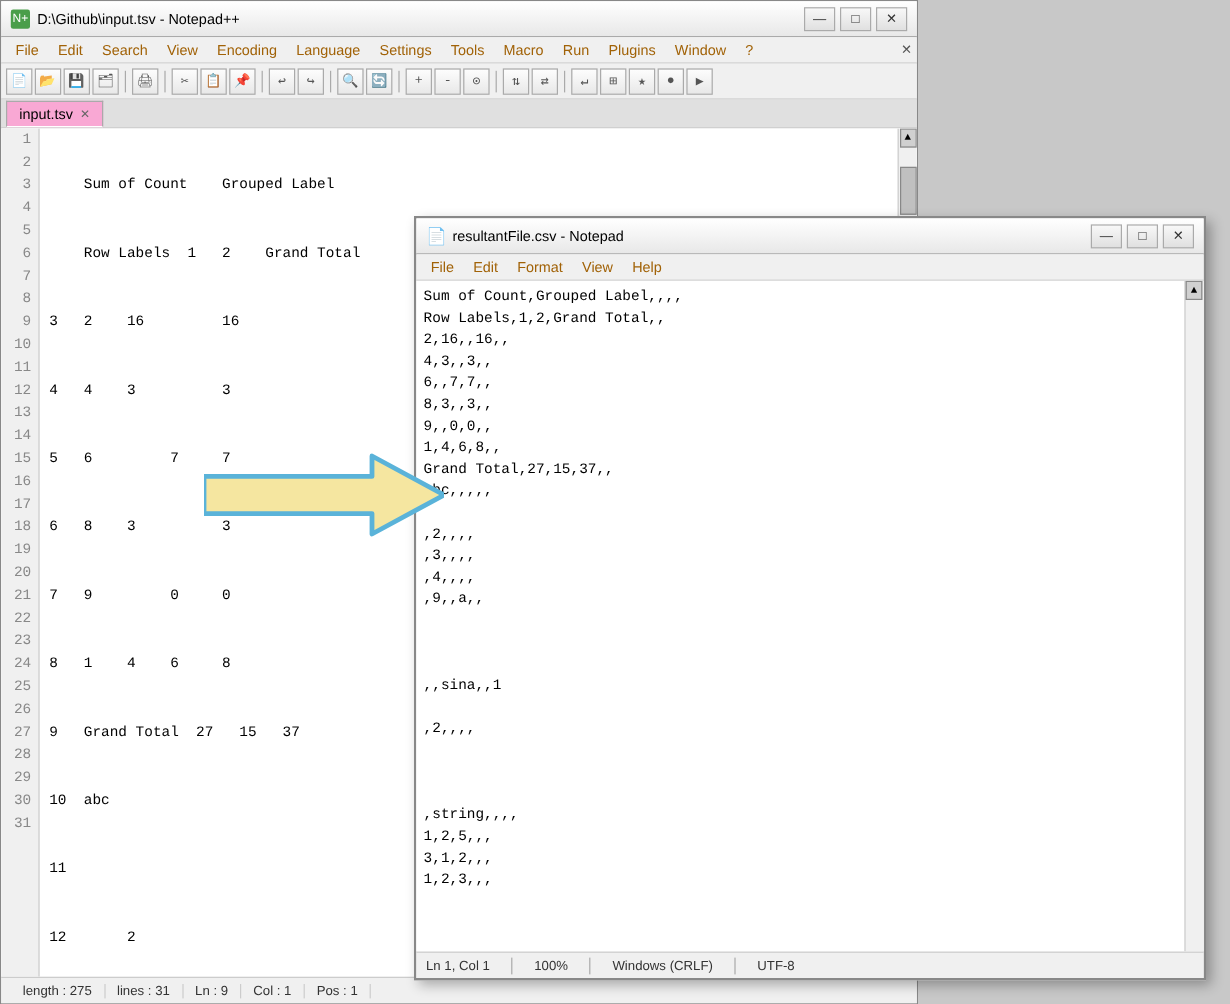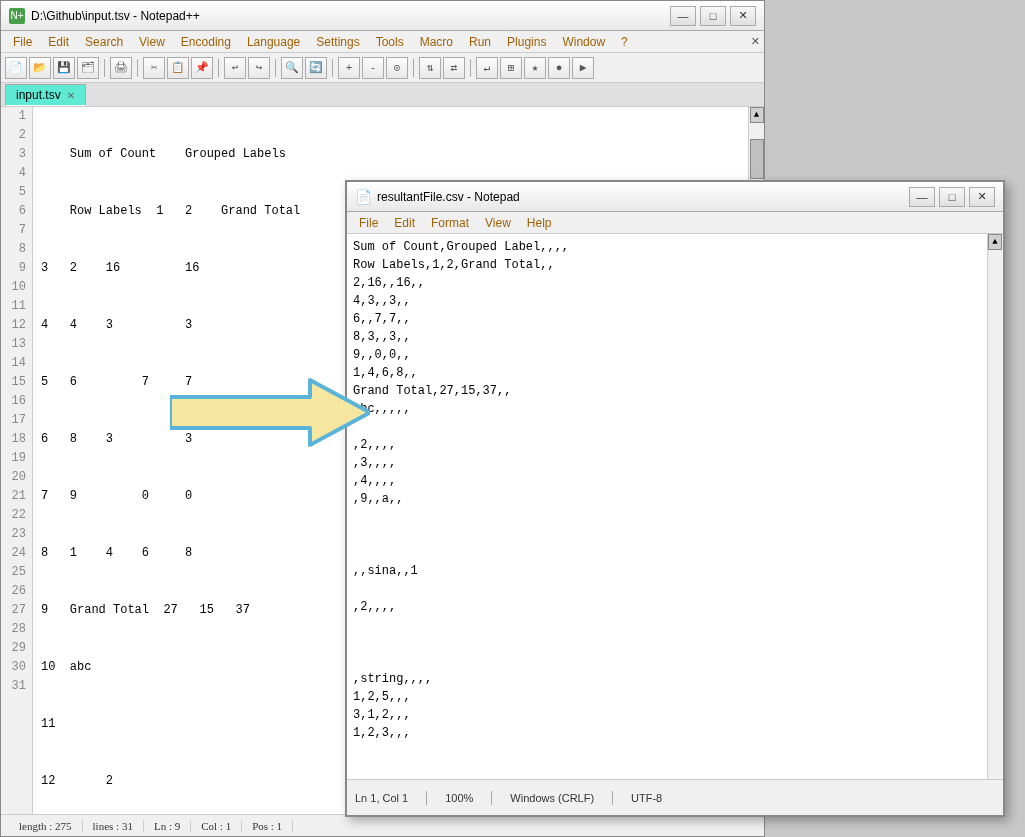--- a/index.html
+++ b/index.html
@@ -143,21 +143,21 @@
       font-family: 'Segoe UI', Arial, sans-serif;
       font-size: 12px;
       cursor: pointer;
       display: flex;
       align-items: center;
       gap: 6px;
       height: 22px;
     }
 
     .tab-item.active {
-      background: #5eead4;
+      background: #f9a8d4;
       border-bottom: 1px solid #fff;
       z-index: 1;
     }
 
     .tab-close {
       font-size: 10px;
       color: #666;
       cursor: pointer;
     }
 
@@ -197,21 +197,21 @@
     .code-area div {
       height: 19px;
     }
 
     .npp-statusbar {
       background: #f0f0f0;
       border-top: 1px solid #ccc;
       height: 22px;
       display: flex;
       align-items: center;
-      font-family: Liberation Serif, serif;
+      font-family: Liberation Sans, sans-serif;
       font-size: 11px;
       color: #333;
       padding: 0 8px;
     }
 
     .status-section {
       padding: 0 10px;
       border-right: 1px solid #ccc;
     }
 
@@ -305,21 +305,21 @@
 
     .np-scrollbar {
       width: 16px;
       background: #f0f0f0;
       border-left: 1px solid #ccc;
     }
 
     .np-statusbar {
       background: #f0f0f0;
       border-top: 1px solid #ccc;
-      height: 36px;
+      height: 22px;
       display: flex;
       align-items: center;
       font-family: 'Segoe UI', Arial, sans-serif;
       font-size: 11px;
       color: #333;
       padding: 0 8px;
       gap: 18px;
     }
 
     .np-status-sep {
@@ -444,21 +444,21 @@
       <div>24</div>
       <div>25</div>
       <div>26</div>
       <div>27</div>
       <div>28</div>
       <div>29</div>
       <div>30</div>
       <div>31</div>
     </div>
     <div class="code-area">
-      <div>    Sum of Count    Grouped Labels</div>
+      <div>    Sum of Count    Grouped Label</div>
       <div>    Row Labels  1   2    Grand Total</div>
       <div>3   2    16         16</div>
       <div>4   4    3          3</div>
       <div>5   6         7     7</div>
       <div>6   8    3          3</div>
       <div>7   9         0     0</div>
       <div>8   1    4    6     8</div>
       <div>9   Grand Total  27   15   37</div>
       <div>10  abc</div>
       <div>11</div>

